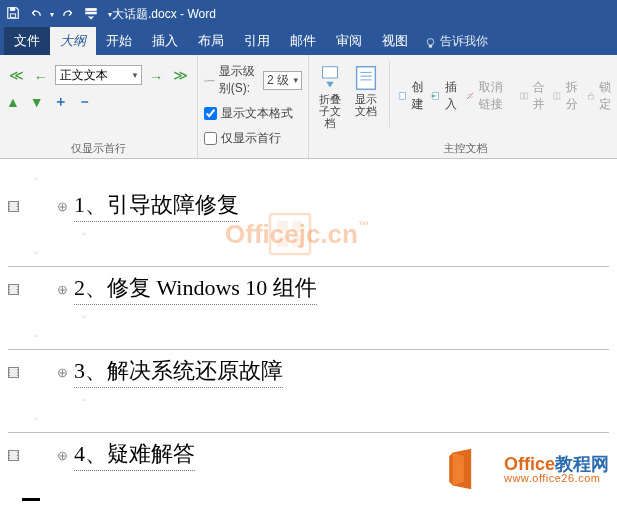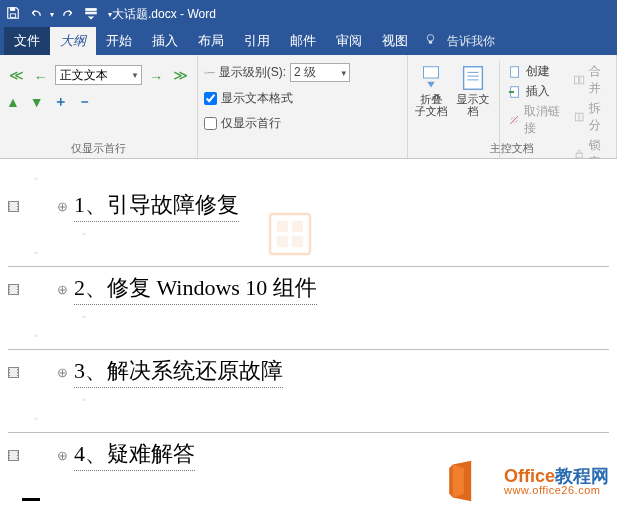--- a/index.html
+++ b/index.html
@@ -5,54 +5,54 @@
   * { box-sizing: border-box; margin: 0; padding: 0; }
   body { font-family: "Microsoft YaHei", "SimSun", sans-serif; font-size: 12px; background: #fff; width: 617px; height: 505px; overflow: hidden; position: relative; }
   .titlebar { height: 28px; background: #2b579a; color: #fff; display: flex; align-items: center; padding: 0 6px; }
   .qat { display: flex; gap: 8px; align-items: center; }
   .qat svg, .qat span.icon { width: 14px; height: 14px; fill: #fff; color:#fff; stroke:#fff; }
   .title-text { flex: 1; text-align: left; font-size: 12px; }
   .tabs { height: 27px; background: #2b579a; color: #fff; display: flex; align-items: flex-end; padding: 0 4px; }
   .tab { padding: 5px 10px 5px; font-size: 13px; cursor: pointer; }
   .tab.file { background: #1e3e6e; color:#fff; }
   .tab.active { background: #f3f3f3; color: #2b579a; font-style: italic; }
-  .tell-me { margin-left: 6px; display:flex; align-items:flex-start; gap:10px; padding:5px 0; opacity:0.85;}
+  .tell-me { margin-left: 6px; display:flex; align-items:flex-end; gap:3px; padding:5px 0; opacity:0.85;}
   .tell-me svg { width:13px; height:13px; fill:#fff;}
   .ribbon { height: 104px; background: #f3f3f3; border-bottom: 1px solid #c6c6c6; display: flex; }
   .rgroup { border-right: 1px solid #d8d8d8; padding: 4px 6px 2px; display: flex; flex-direction: column; position: relative; }
   .rgroup-label { position:absolute; bottom:2px; left:0; right:0; text-align:center; font-size:11px; color:#666; }
   .otools-top { display: flex; align-items: center; gap:4px; margin-top:6px; }
   .arrow-btn { color:#3c9b3c; font-size:14px; padding:0 3px; }
   .lvlbox { width:96px; height:20px; border:1px solid #ababab; background:#fff; display:flex; align-items:center; padding:0 4px; font-size:12px; }
   .lvlbox .dd { margin-left:auto; font-size:9px; color:#555; }
   .otools-bot { display:flex; gap:10px; margin-top:8px; color:#3c9b3c; font-size:14px; align-items:center;}
   .show-group { flex:1; }
   .show-row { display:flex; align-items:center; gap:4px; font-size:12px; color:#444; margin:4px 0; }
   .show-row input[type=checkbox]{ width:13px; height:13px;}
   .show-select { width:60px; height:19px; border:1px solid #ababab; background:#fff; font-size:12px; padding:0 3px; display:flex; align-items:center; }
   .show-select .dd{ margin-left:auto; font-size:9px; color:#555;}
   .master-group { display:flex; gap:6px; }
   .big-btn { display:flex; flex-direction:column; align-items:center; width:40px; padding-top:4px; font-size:11px; color:#444; text-align:center; line-height:1.1;}
   .big-btn svg { width:30px; height:30px; }
-  .small-btns { display:flex; flex-direction:column; gap:3px; padding-top:4px; }
+  .small-btns { display:flex; flex-direction:row; gap:3px; padding-top:4px; }
   .small-btn { display:flex; align-items:center; gap:4px; font-size:12px; color:#444; }
   .small-btn.dis { color:#a0a0a0; }
   .small-btn svg { width:14px; height:14px; }
   .doc-area { position:relative; background:#fff; padding: 10px 4px 0 4px; height: 346px; overflow:hidden;}
   .bullet-small { font-size:10px; color:#bdbdbd; margin-left:30px; display:block; padding:4px 0;}
   .heading-row { display:flex; align-items:center; gap:6px; padding: 2px 0 2px 4px; }
   .move-handle { width:11px; height:11px; background:#eee; border:1px solid #888; font-size:8px; display:flex; align-items:center; justify-content:center; color:#666;}
   .plus-handle { color:#888; font-size:13px; margin-left:32px; }
   .heading-text { font-family: "SimSun", serif; font-size:22px; color:#000; border-bottom:1px dotted #7a7a7a; padding-bottom:1px;}
   .divider { border-top:1px solid #bfbfbf; margin: 4px 4px 4px 4px; }
   .watermark1 { position:absolute; top:60px; left:225px; font-size:26px; font-weight:bold; color:rgba(240,120,40,0.35); font-family: Arial, sans-serif; pointer-events:none;}
   .watermark1 .reg { font-size:11px; vertical-align:top; color:rgba(240,120,40,0.35);}
   .wm-icon { position:absolute; top:45px; left:260px; width:60px; height:60px; pointer-events:none; opacity:0.25;}
   .wm-icon svg { width:60px; height:60px; fill:#e8813a; stroke:#e8813a;}
-  .footer-logo { position:absolute; bottom:2px; right:8px; display:flex; align-items:center; gap:20px; pointer-events:none;}
+  .footer-logo { position:absolute; bottom:14px; right:8px; display:flex; align-items:center; gap:20px; pointer-events:none;}
   .footer-logo svg { width:44px; height:44px; }
   .footer-text { display:flex; flex-direction:column; line-height:1;}
   .footer-text .l1 { font-size:18px; font-weight:bold;}
   .footer-text .l1 .o { color:#e06a1b;} .footer-text .l1 .rest{color:#2b6cb0;}
   .footer-text .l2 { font-size:11px; color:#e06a1b; letter-spacing:0.5px;}
   .cursor-mark { position:absolute; bottom:4px; left:22px; width:18px; border-top:3px solid #000;}
 </style>
 </head>
 <body>
 
@@ -215,20 +215,21 @@
 <div class="doc-area">
   <div class="wm-icon">
     <svg viewBox="0 0 48 48">
         <rect x="8" y="8" width="32" height="32" rx="2" fill="none" stroke="#e8813a" stroke-width="2"></rect>
         <rect x="14" y="14" width="8" height="8" fill="#e8813a" opacity="0.4"></rect>
         <rect x="26" y="14" width="8" height="8" fill="#e8813a" opacity="0.4"></rect>
         <rect x="14" y="26" width="8" height="8" fill="#e8813a" opacity="0.4"></rect>
         <rect x="26" y="26" width="8" height="8" fill="#e8813a" opacity="0.4"></rect>
       </svg>
   </div>
+  <div class="watermark1"><span>Officejc.cn</span><span class="reg">™</span></div>
 
   <span class="bullet-small">◦</span>
 
   <div class="heading-row">
     <span class="move-handle">⋮⋮</span>
     <span class="plus-handle">⊕</span>
     <span class="heading-text">1、引导故障修复</span>
   </div>
   <span class="bullet-small" style="margin-left:78px">◦</span>
   <span class="bullet-small">◦</span>

